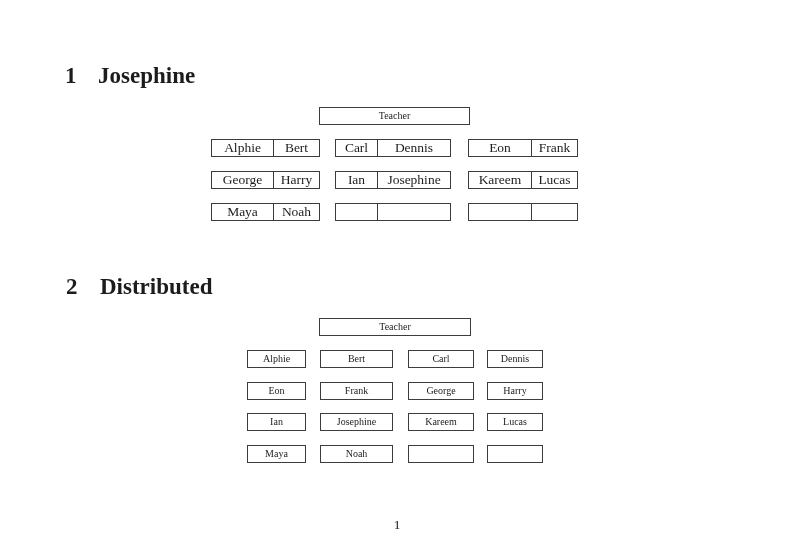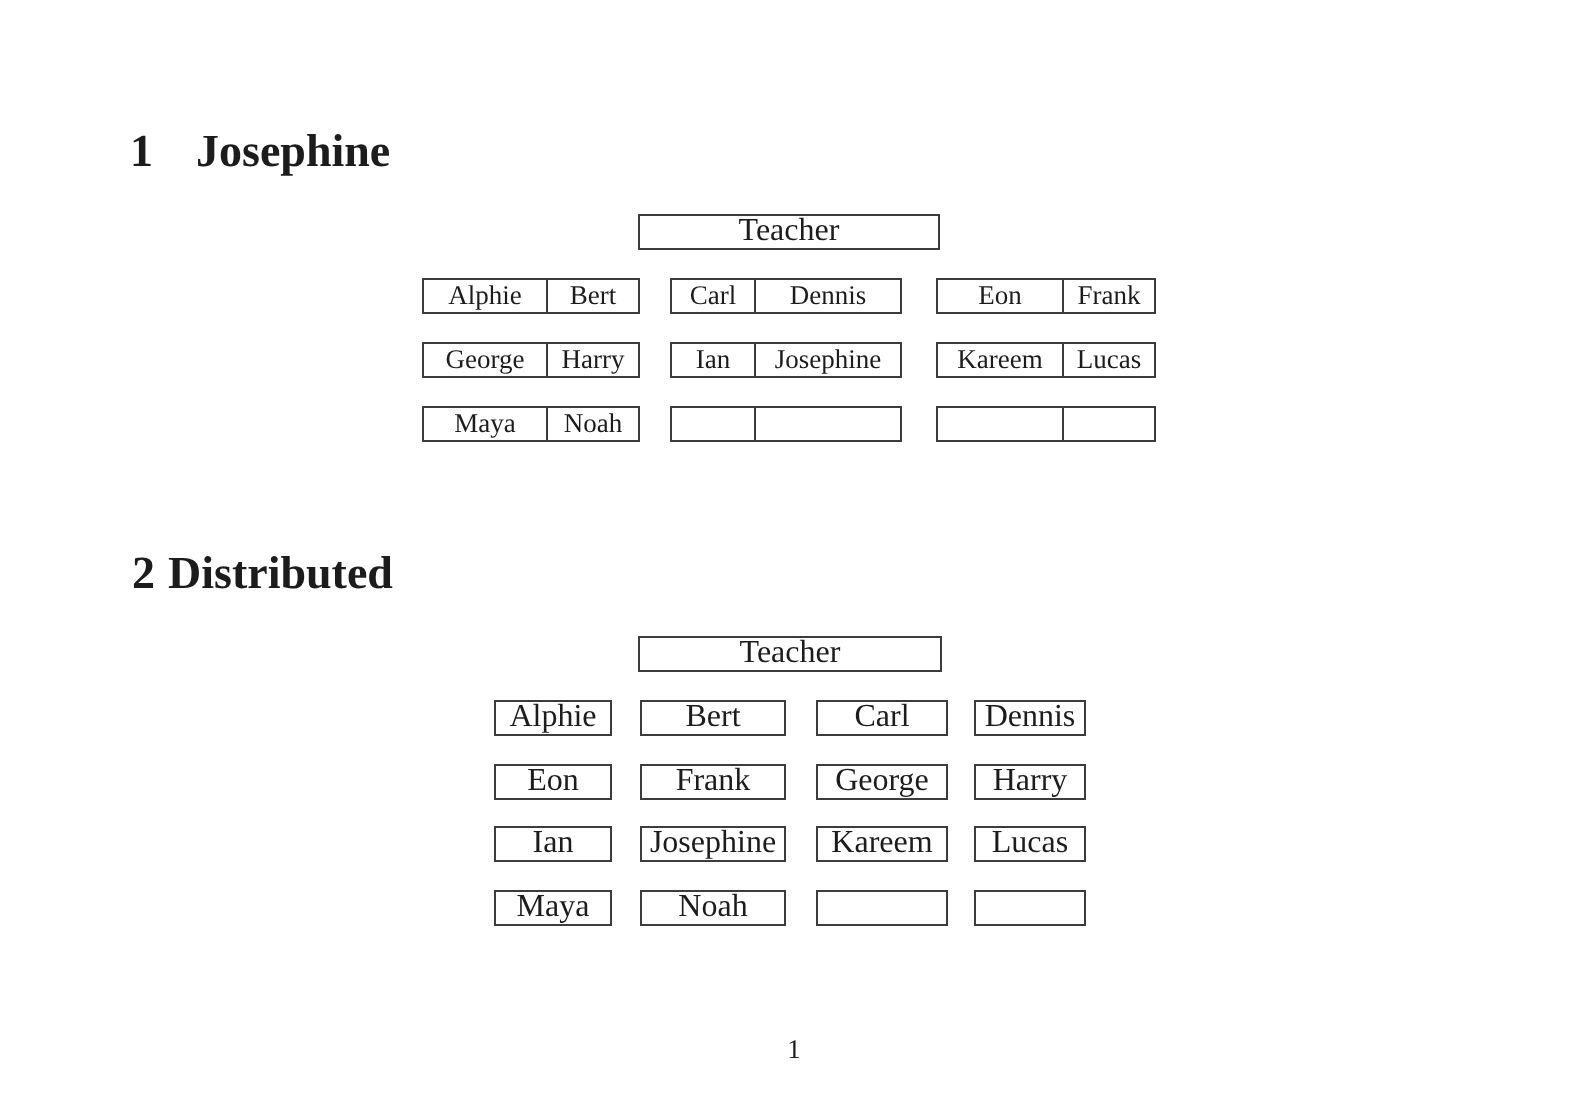--- a/index.html
+++ b/index.html
@@ -18,21 +18,21 @@
   }
   .sec{
     position:absolute;left:0;width:100%;height:26px;
     margin:0;font-size:23px;font-weight:bold;line-height:26px;
   }
   .sec-num,.sec-title{position:absolute;top:0;white-space:nowrap;}
   .box{
     position:absolute;box-sizing:border-box;height:18px;
     border:1px solid var(--border);
     display:flex;align-items:center;justify-content:center;
-    font-size:16px;line-height:16px;white-space:nowrap;text-align:center;
+    font-size:10px;line-height:16px;white-space:nowrap;text-align:center;
   }
   .desk{
     position:absolute;box-sizing:border-box;height:18px;
     border:1px solid var(--border);
     display:flex;
   }
   .seat{
     box-sizing:border-box;
     display:flex;align-items:center;justify-content:center;
     font-size:13.5px;line-height:16px;white-space:nowrap;
@@ -90,21 +90,21 @@
     <div class="seat left" style="width:42px"></div>
     <div class="seat grow"></div>
   </div>
   <div class="desk" style="left:468px;top:203px;width:110px">
     <div class="seat left" style="width:63px"></div>
     <div class="seat grow"></div>
   </div>
 
   <h2 class="sec" style="top:274px">
     <span class="sec-num" style="left:66px">2</span>
-    <span class="sec-title" style="left:84px">Distributed</span>
+    <span class="sec-title" style="left:100px">Distributed</span>
   </h2>
 
   <div class="box" style="left:319px;top:318px;width:152px">Teacher</div>
 
   <div class="box" style="left:247px;top:350px;width:59px">Alphie</div>
   <div class="box" style="left:320px;top:350px;width:73px">Bert</div>
   <div class="box" style="left:408px;top:350px;width:66px">Carl</div>
   <div class="box" style="left:487px;top:350px;width:56px">Dennis</div>
 
   <div class="box" style="left:247px;top:382px;width:59px">Eon</div>

